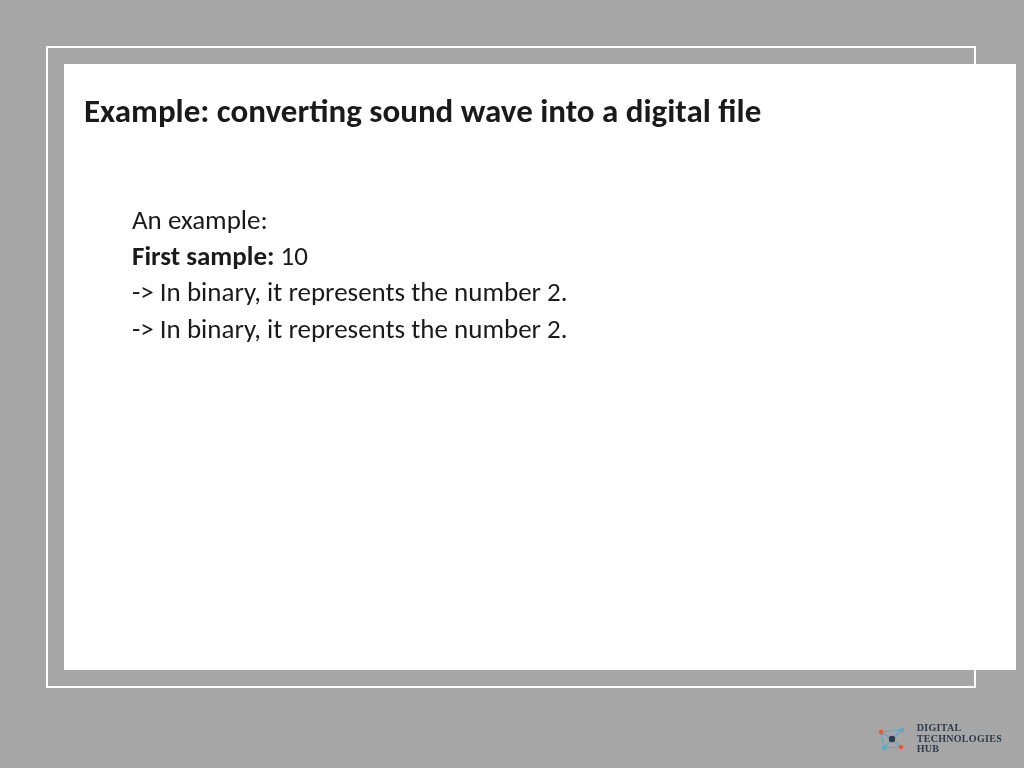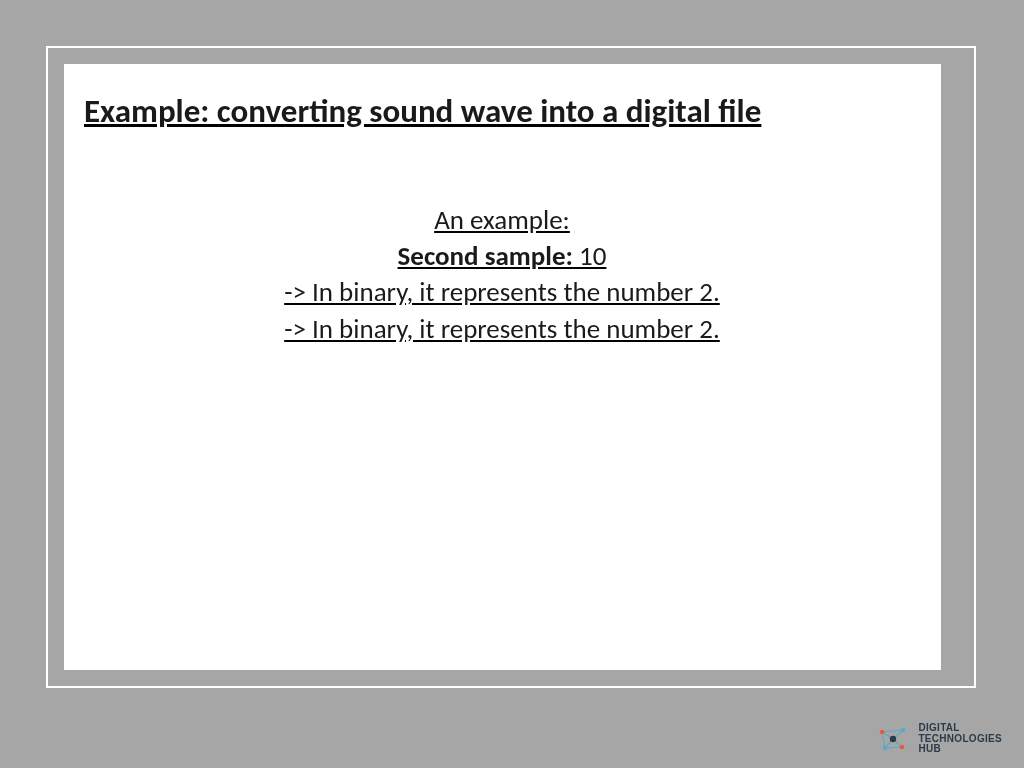--- a/index.html
+++ b/index.html
@@ -8,73 +8,71 @@
   .outer-frame {
     position: absolute;
     left: 46px; top: 46px;
     width: 930px; height: 642px;
     border: 2px solid #ffffff;
     background: transparent;
   }
   .content-card {
     position: absolute;
     left: 64px; top: 64px;
-    width: 877px; height: 606px;
+    width: 952px; height: 606px;
     background: #ffffff;
     padding: 28px 20px 20px 20px;
-    text-decoration: underline;
   }
   .title {
     font-size: 33px;
     font-weight: 700;
     color: #1a1a1a;
     line-height: 1.2;
   }
   .body-block {
     margin-top: 70px;
     margin-left: 48px;
     font-size: 27px;
     color: #1a1a1a;
     line-height: 1.35;
     max-width: 740px;
-    text-align: center;
   }
   .body-block .line { display: block; }
   .body-block .bold { font-weight: 700; }
   .gap { height: 42px; }
   .logo {
     position: absolute;
     right: 22px; bottom: 12px;
     display: flex; align-items: center; gap: 8px;
   }
   .logo-mark {
     width: 34px; height: 34px; position: relative;
   }
   .logo-mark svg { width: 34px; height: 34px; display: block; }
   .logo-text {
-    font-family: Liberation Sans, sans-serif;
+    font-family: Liberation Serif, serif;
     font-size: 10px;
     font-weight: 700;
     color: #2b3a4a;
     line-height: 1.05;
     letter-spacing: 0.3px;
   }
 </style>
 </head>
 <body>
 
 <div class="outer-frame"></div>
 
 <div class="content-card">
   <div class="title">Example: converting sound wave into a digital file</div>
 
   <div class="body-block">
     <span class="line">An example:</span>
     <span class="line">
-      <span class="bold">Second sample:</span><span> 10</span>
+      <span class="bold">First sample:</span><span> 10</span>
     </span>
     <span class="line">-&gt; In binary, it represents the number 2.</span>
     <span class="line">-&gt; In binary, it represents the number 2.</span>
     <div class="gap"></div>
   </div>
 </div>
 
 <div class="logo">
   <div class="logo-mark">
     <svg viewBox="0 0 34 34">

